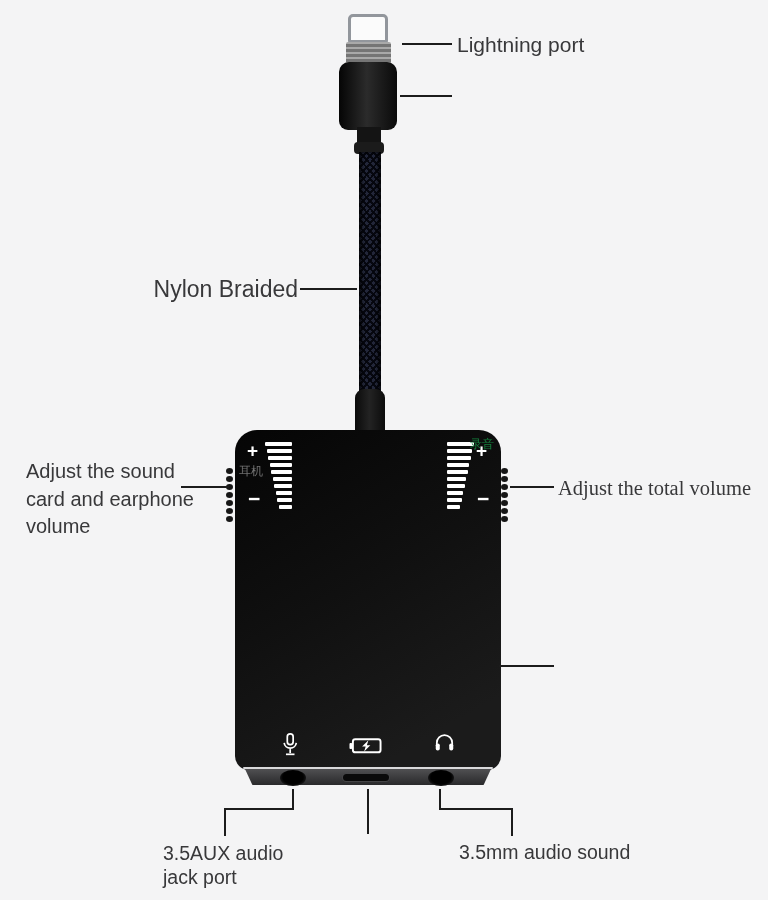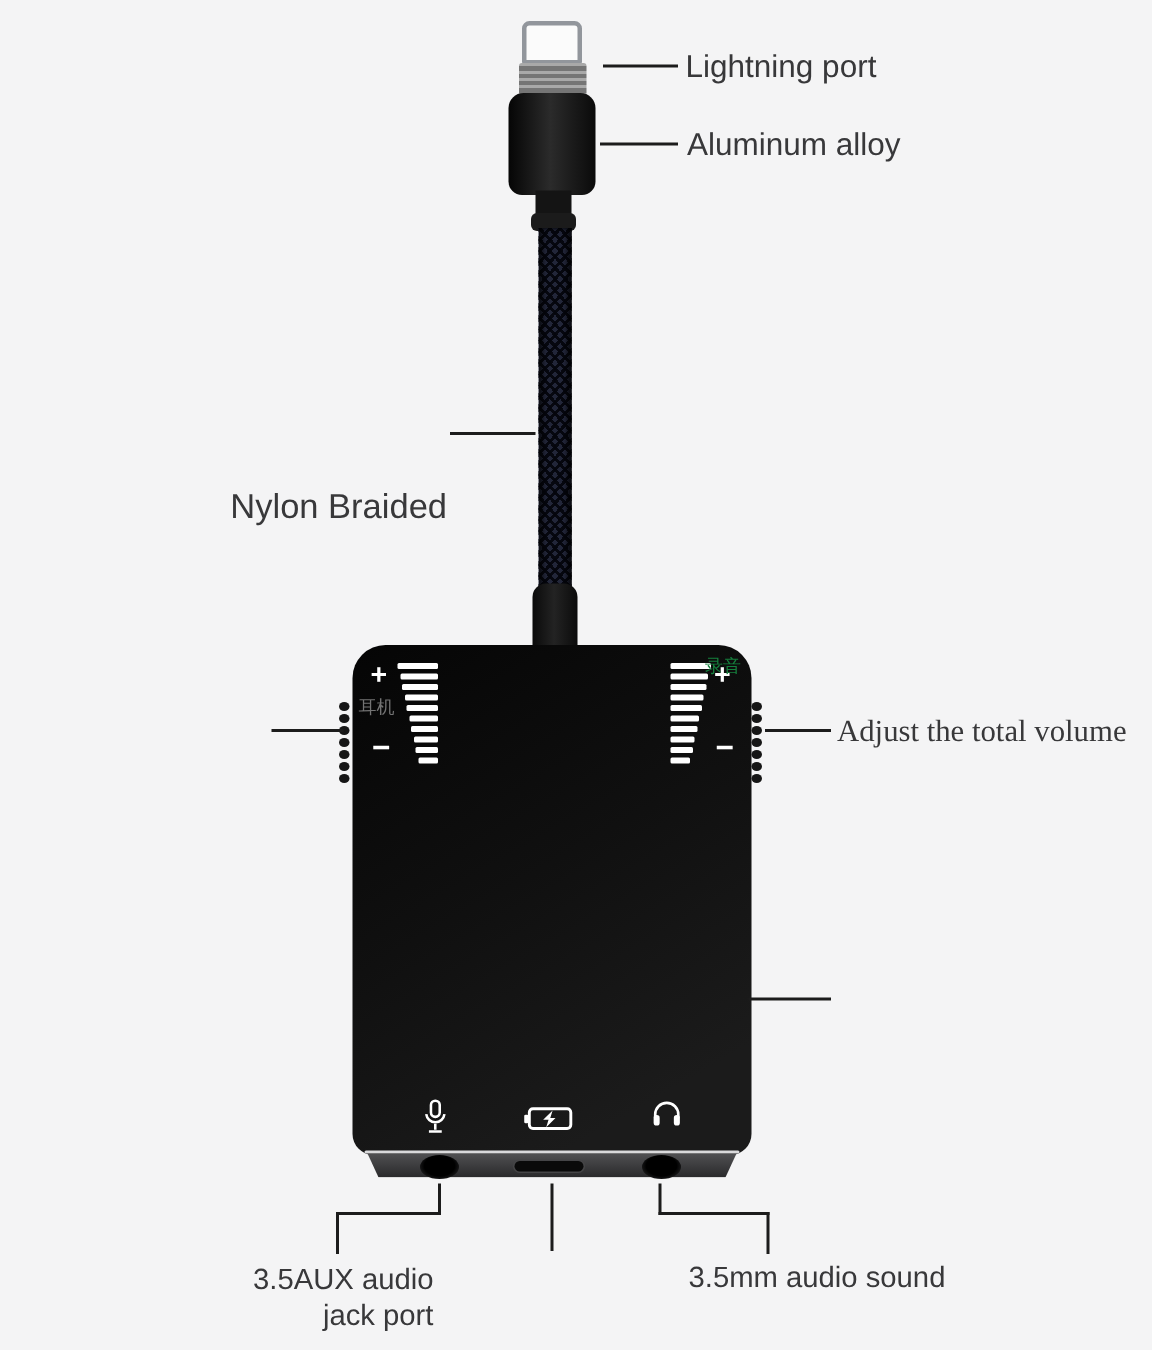--- a/index.html
+++ b/index.html
@@ -108,25 +108,25 @@
   .ln-aux-v2    { left:224px; top:808px; height:28px; }
   .ln-charge-v  { left:367px; top:789px; height:45px; }
   .ln-audio-v1  { left:439px; top:789px; height:21px; }
   .ln-audio-h   { left:439px; top:808px; width:74px; }
   .ln-audio-v2  { left:511px; top:808px; height:28px; }
 
   
   .callout { color:#38383a; white-space:nowrap; }
   .lbl-lightning { left:457px; top:33px;  font-size:21px;text-align:center; }
   .lbl-aluminum  { left:458px; top:85px;  font-size:21px; }
-  .lbl-nylon     { left:142px; top:276px; width:156px; font-size:23px; text-align:right;margin-top:48px; }
+  .lbl-nylon     { left:142px; top:276px; width:156px; font-size:23px; text-align:right; }
   .lbl-soundcard { left:26px;  top:458px; width:186px; font-size:20px; line-height:27.5px; white-space:normal; }
   .lbl-total     { left:558px; top:477px; font-size:20.5px;font-family:Liberation Serif, serif; }
   .lbl-work      { left:558px; top:653px; font-size:21.5px; }
-  .lbl-aux       { left:163px; top:841px; width:126px; font-size:19.5px; line-height:24px; text-align:right; white-space:normal; }
+  .lbl-aux       { left:163px; top:841px; width:126px; font-size:19.5px; line-height:24px; text-align:left; white-space:normal; }
   .lbl-charge    { left:303px; top:841px; width:126px; font-size:19.5px; text-align:center; }
   .lbl-audio     { left:459px; top:841px; font-size:19.5px; }
 </style>
 </head>
 <body>
 
 <div class="stage">
 
   <div class="abs tip"></div>
   <div class="abs ridge"></div>
@@ -227,19 +227,19 @@
   <div class="abs hline ln-work"></div>
   <div class="abs vline ln-aux-v1"></div>
   <div class="abs hline ln-aux-h"></div>
   <div class="abs vline ln-aux-v2"></div>
   <div class="abs vline ln-charge-v"></div>
   <div class="abs vline ln-audio-v1"></div>
   <div class="abs hline ln-audio-h"></div>
   <div class="abs vline ln-audio-v2"></div>
 
   <div class="abs callout lbl-lightning">Lightning port</div>
-  <div class="abs callout lbl-aluminum">Aluminum alloy</div>
   <div class="abs callout lbl-nylon">Nylon Braided</div>
+  <div class="abs callout lbl-soundcard">Adjust the sound card and earphone volume</div>
   <div class="abs callout lbl-total">Adjust the total volume</div>
   <div class="abs callout lbl-aux">3.5AUX audio jack port</div>
   <div class="abs callout lbl-audio">3.5mm audio sound</div>
 
 </div>
 
 </body></html>

